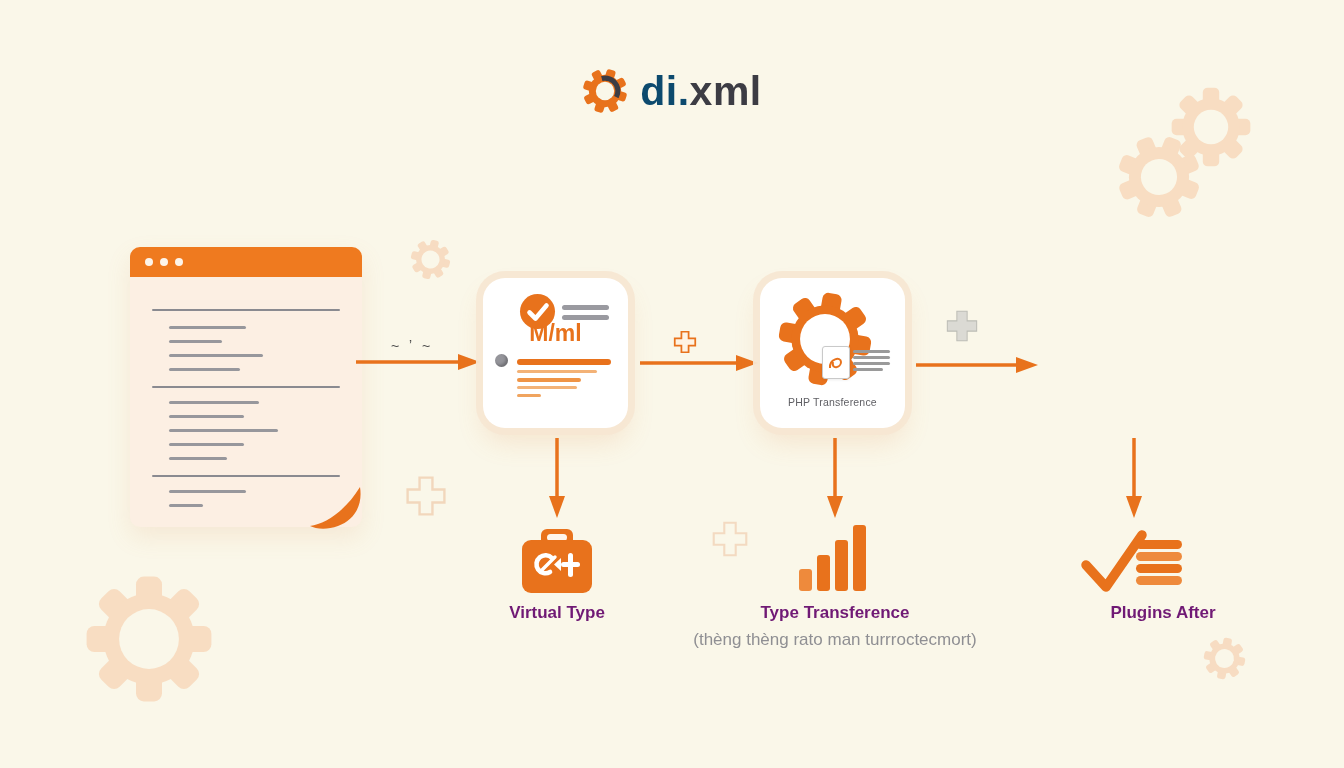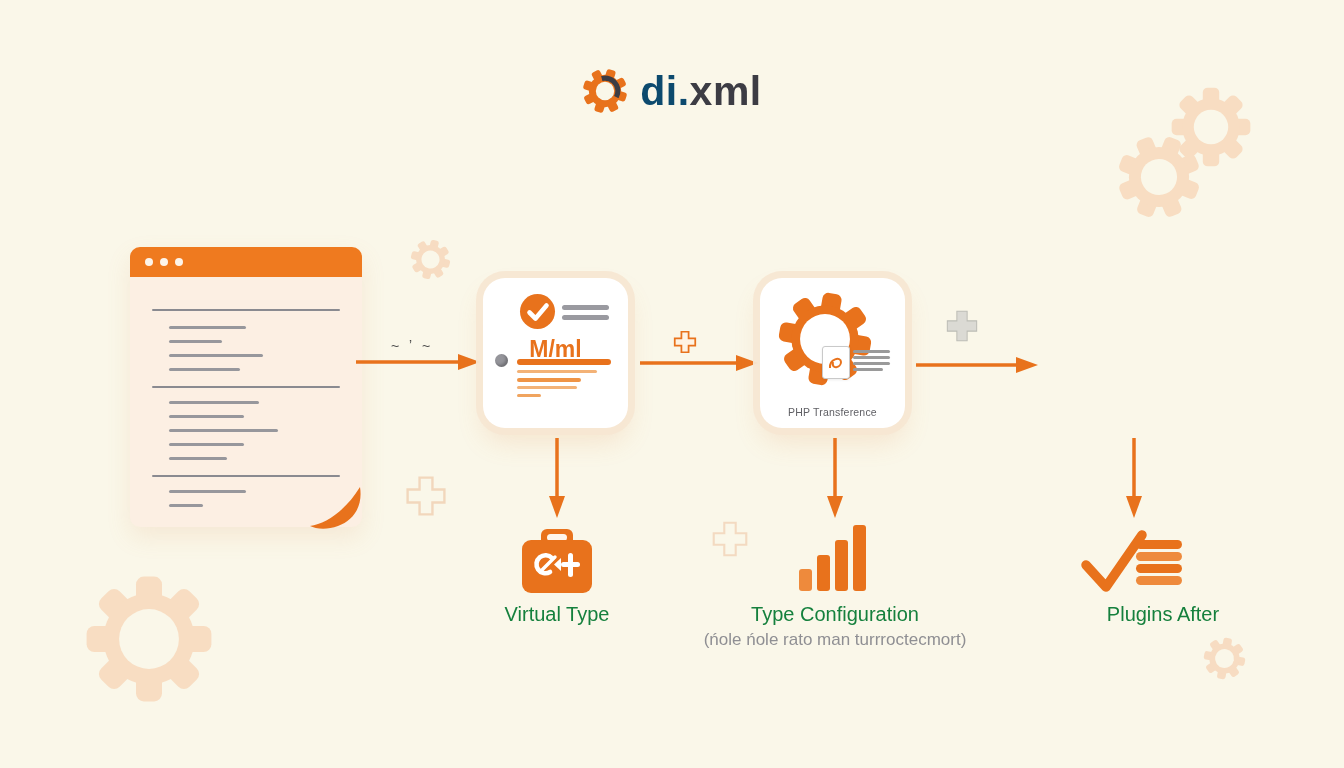--- a/index.html
+++ b/index.html
@@ -26,27 +26,27 @@
   .doc-dot{width:8px;height:8px;border-radius:50%;background:#FDF4EA;}
   .doc-body{position:absolute;left:22px;right:22px;top:40px;}
   .doc-sep{height:2px;background:#8A8A90;border-radius:1px;}
   .doc-line{height:3px;background:#97979C;border-radius:2px;margin-left:17px;}
 
   
   .card{
     position:absolute;width:145px;height:150px;background:#FFFFFF;border-radius:22px;
     box-shadow:0 0 0 7px rgba(247,231,211,.95),0 14px 26px rgba(226,150,85,.18);
   }
-  .card-label{position:absolute;left:0;right:0;bottom:10px;text-align:center;font-size:10.5px;color:#5F5F64;letter-spacing:.2px;}
+  .card-label{position:absolute;left:0;right:0;bottom:20px;text-align:center;font-size:10.5px;color:#5F5F64;letter-spacing:.2px;}
   .bar{position:absolute;border-radius:3px;}
-  .xml-title{position:absolute;left:0;right:0;top:58px;text-align:center;font-size:23px;font-weight:800;color:#E8721C;}
+  .xml-title{position:absolute;left:0;right:0;top:42px;text-align:center;font-size:23px;font-weight:800;color:#E8721C;}
   .mini-doc{position:absolute;background:#fff;border:1.5px solid #C9C9C9;border-radius:3px;box-shadow:0 1px 3px rgba(0,0,0,.08);}
 
   
-  .out-title{position:absolute;width:340px;text-align:center;font-size:20px;font-weight:400;color:#15803d;}
+  .out-title{position:absolute;width:340px;text-align:center;font-size:17px;font-weight:700;color:#701a75;}
   .out-sub{position:absolute;width:380px;text-align:center;font-size:17px;color:#8F8F93;}
 
   .squiggle{position:absolute;left:374px;top:338px;width:76px;text-align:center;color:#4B4B4B;font-size:14px;letter-spacing:3px;}
 </style>
 </head>
 <body>
 
 <div class="stage">
 
   <svg width="0" height="0" style="position:absolute" aria-hidden="true">
@@ -204,22 +204,22 @@
     <polygon points="39,29 32,35.5 39,42" fill="#FFFFFF"></polygon>
   </svg>
   <div class="out-title" style="left:387px;top:603px">Virtual Type</div>
 
   <svg class="abs" style="left:799px;top:524px" width="68" height="67" viewBox="0 0 68 67">
     <rect x="0" y="45" width="13" height="22" rx="3" fill="#EE8A3C"></rect>
     <rect x="18" y="31" width="13" height="36" rx="3" fill="#E8721C"></rect>
     <rect x="36" y="16" width="13" height="51" rx="3" fill="#E8721C"></rect>
     <rect x="54" y="1" width="13" height="66" rx="3" fill="#E8721C"></rect>
   </svg>
-  <div class="out-title" style="left:665px;top:603px">Type Configuration</div>
-  <div class="out-sub" style="left:645px;top:630px">(ńole ńole rato man turrroctecmort)</div>
+  <div class="out-title" style="left:665px;top:603px">Type Transference</div>
+  <div class="out-sub" style="left:645px;top:630px">(thèng thèng rato man turrroctecmort)</div>
 
   <svg class="abs" style="left:1078px;top:527px" width="104" height="68" viewBox="0 0 104 68">
     <rect x="58" y="13" width="46" height="9" rx="4.5" fill="#E8721C"></rect>
     <rect x="58" y="25" width="46" height="9" rx="4.5" fill="#EE8A3C"></rect>
     <rect x="58" y="37" width="46" height="9" rx="4.5" fill="#E8721C"></rect>
     <rect x="58" y="49" width="46" height="9" rx="4.5" fill="#EE8A3C"></rect>
     <path d="M8,38 L28,60 L64,8" fill="none" stroke="#E8721C" stroke-width="9.5" stroke-linecap="round" stroke-linejoin="round"></path>
   </svg>
   <div class="out-title" style="left:993px;top:603px">Plugins After</div>
 

